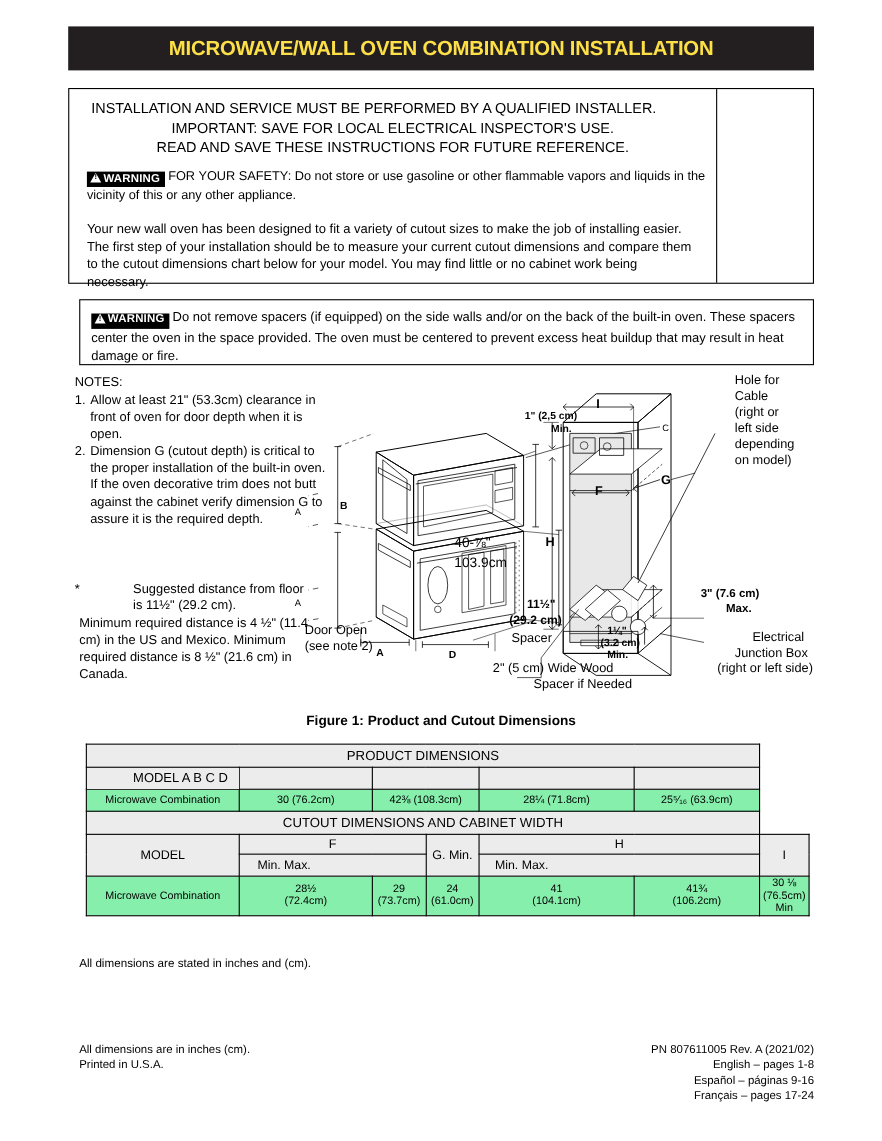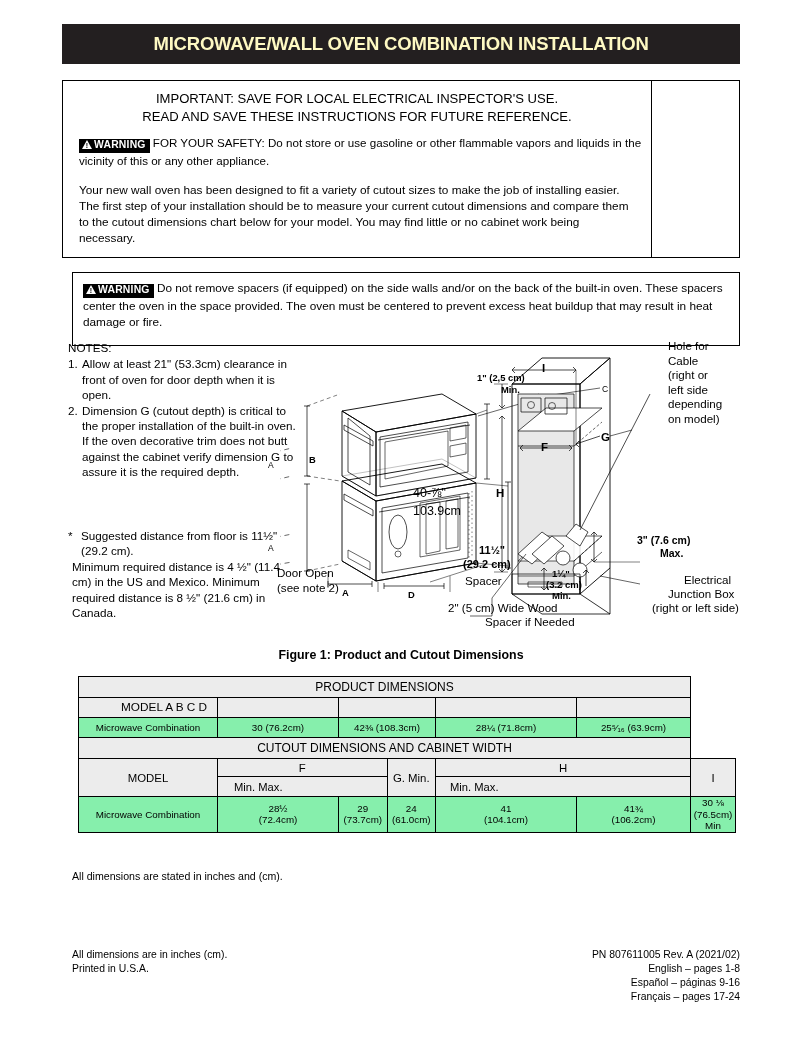--- a/index.html
+++ b/index.html
@@ -26,21 +26,21 @@
     left: 62px;
     top: 24px;
     width: 678px;
     height: 40px;
     background: #231f20;
     display: flex;
     align-items: center;
     justify-content: center;
   }
   .title-bar .title-text {
-    color: #fef9c3;
+    color: #fde047;
     font-size: 18.5px;
     font-weight: bold;
     letter-spacing: -0.2px;
   }
 
   
   .notice-wrap {
     position: absolute;
     left: 62px;
     top: 80px;
@@ -141,21 +141,21 @@
   }
   .ul-mark .c-letter { margin-right: 1px; }
   .ul-mark .us-letter { margin-left: 1px; }
 
   
   .warn-box2 {
     position: absolute;
     left: 72px;
     top: 272px;
     width: 668px;
-    height: 74px;
+    height: 60px;
     box-sizing: border-box;
     border: 1.3px solid #000;
     padding: 7px 10px 0 10px;
     font-size: 11.8px;
     line-height: 16px;
   }
 
   
   .notes {
     position: absolute;
@@ -175,21 +175,21 @@
   .star-note {
     position: absolute;
     left: 68px;
     top: 528px;
     width: 215px;
     font-size: 11.7px;
     line-height: 15.4px;
   }
   .star-row { display: flex; }
   .star-mark { width: 13px; flex: none; }
-  .star-body { flex: 1; }
+  .star-body { flex: 1; margin-left: 40px; }
   .star-sub { margin-left: 4px; }
 
   
   .diagram {
     position: absolute;
     left: 280px;
     top: 336px;
     width: 460px;
     height: 300px;
   }
@@ -300,20 +300,21 @@
 <body>
 
 <div class="page">
 
   <div class="title-bar">
     <span class="title-text">MICROWAVE/WALL OVEN COMBINATION INSTALLATION</span>
   </div>
 
   <div class="notice-wrap">
     <div class="notice-left">
+      <div class="notice-line l1">INSTALLATION AND SERVICE MUST BE PERFORMED BY A QUALIFIED INSTALLER.</div>
       <div class="notice-line">IMPORTANT: SAVE FOR LOCAL ELECTRICAL INSPECTOR'S USE.</div>
       <div class="notice-line">READ AND SAVE THESE INSTRUCTIONS FOR FUTURE REFERENCE.</div>
 
       <div class="warn-para">
         <span class="warn-badge"><span class="tri"></span><span>WARNING</span></span>
         <span>FOR YOUR SAFETY: Do not store or use gasoline or other flammable vapors and liquids in the vicinity of this or any other appliance.</span>
       </div>
 
       <div class="body-para">Your new wall oven has been designed to fit a variety of cutout sizes to make the job of installing easier. The first step of your installation should be to measure your current cutout dimensions and compare them to the cutout dimensions chart below for your model. You may find little or no cabinet work being necessary.</div>
     </div>

